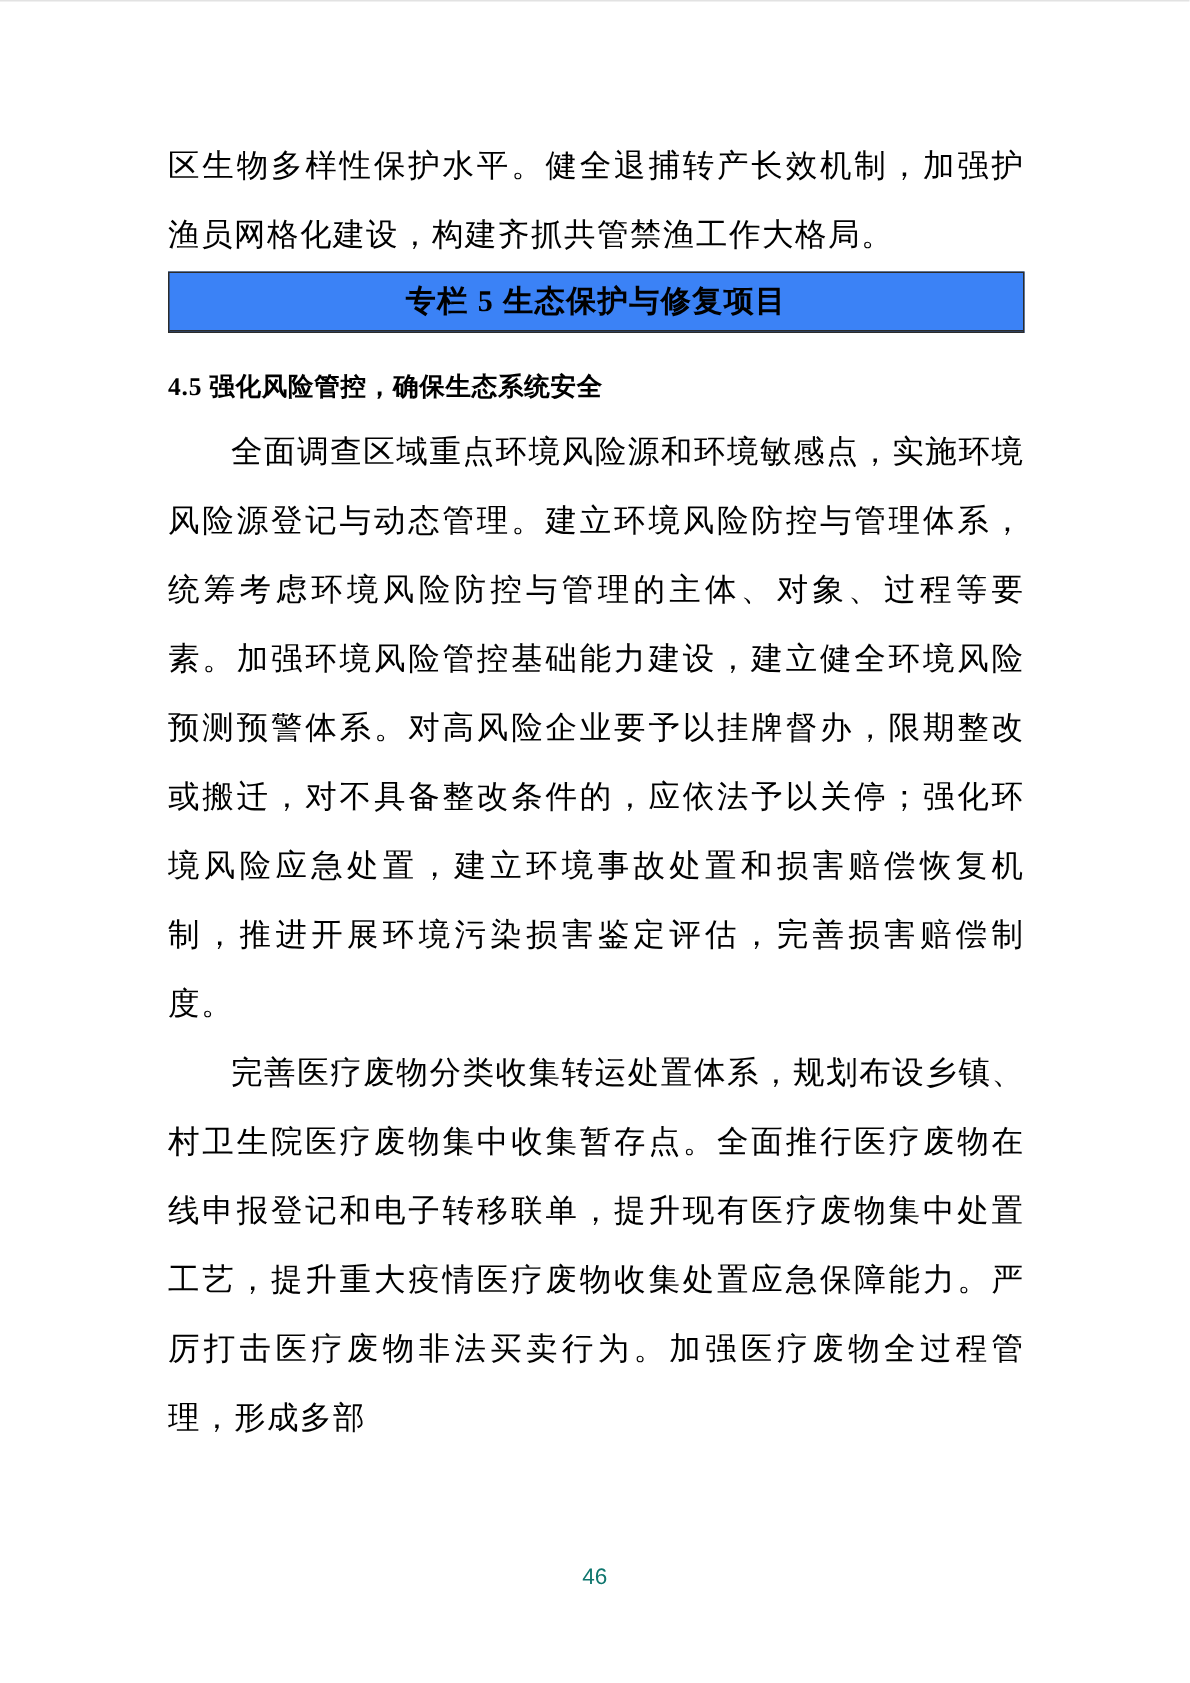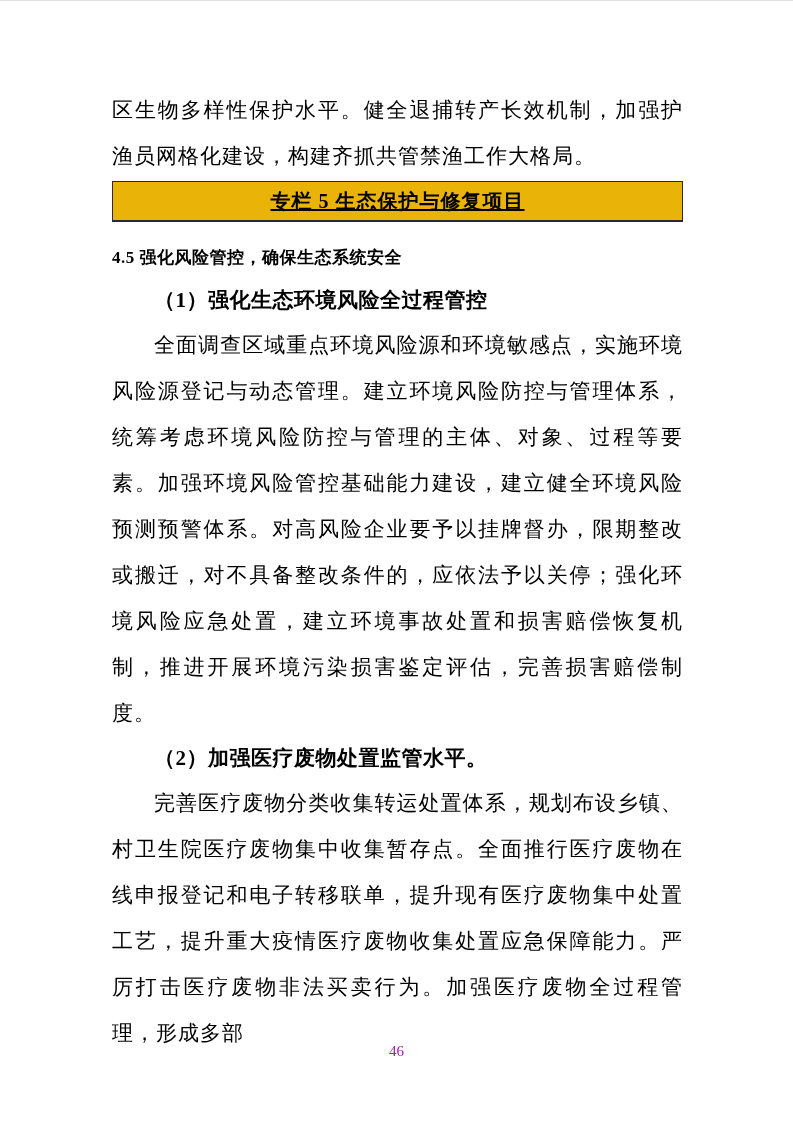--- a/index.html
+++ b/index.html
@@ -28,22 +28,21 @@
     font-size: 21px;
     line-height: 46px;
     text-align: justify;
     text-indent: 2em;
     letter-spacing: 1px;
   }
   .no-indent { text-indent: 0; }
   .callout {
     border: 1px solid #2b2b2b;
     margin: 2px 0 16px 0;
-    background: #eab308;
-    text-decoration: underline;
+    background: #3b82f6;
   }
   .callout-title {
     font-size: 20px;
     font-weight: bold;
     text-align: center;
     line-height: 38px;
     border-bottom: 1px solid #2b2b2b;
     letter-spacing: 1px;
   }
   .callout-body { padding: 0 5px 8px 5px; }
@@ -61,42 +60,40 @@
     text-indent: 2em;
     letter-spacing: 0.5px;
   }
   .footer {
     position: absolute;
     bottom: 62px;
     left: 0;
     width: 100%;
     text-align: center;
     font-size: 15px;
-    color: #a21caf;
-    font-family: Liberation Serif, serif;
+    color: #0f766e;
+    font-family: Liberation Sans, sans-serif;
   }
 </style>
 </head>
 <body>
 
 <div class="page">
   <div class="content">
 
     <p class="body-text no-indent">区生物多样性保护水平。健全退捕转产长效机制，加强护渔员网格化建设，构建齐抓共管禁渔工作大格局。</p>
 
     <div class="callout">
       <div class="callout-title">专栏 5 生态保护与修复项目</div>
     </div>
 
     <h2 class="section-heading">4.5 强化风险管控，确保生态系统安全</h2>
 
-    <h3 class="sub-heading">（1）强化生态环境风险全过程管控</h3>
 
     <p class="body-text">全面调查区域重点环境风险源和环境敏感点，实施环境风险源登记与动态管理。建立环境风险防控与管理体系，统筹考虑环境风险防控与管理的主体、对象、过程等要素。加强环境风险管控基础能力建设，建立健全环境风险预测预警体系。对高风险企业要予以挂牌督办，限期整改或搬迁，对不具备整改条件的，应依法予以关停；强化环境风险应急处置，建立环境事故处置和损害赔偿恢复机制，推进开展环境污染损害鉴定评估，完善损害赔偿制度。</p>
 
-    <h3 class="sub-heading">（2）加强医疗废物处置监管水平。</h3>
 
     <p class="body-text">完善医疗废物分类收集转运处置体系，规划布设乡镇、村卫生院医疗废物集中收集暂存点。全面推行医疗废物在线申报登记和电子转移联单，提升现有医疗废物集中处置工艺，提升重大疫情医疗废物收集处置应急保障能力。严厉打击医疗废物非法买卖行为。加强医疗废物全过程管理，形成多部</p>
 
   </div>
 
   <div class="footer">46</div>
 </div>
 
 </body></html>

